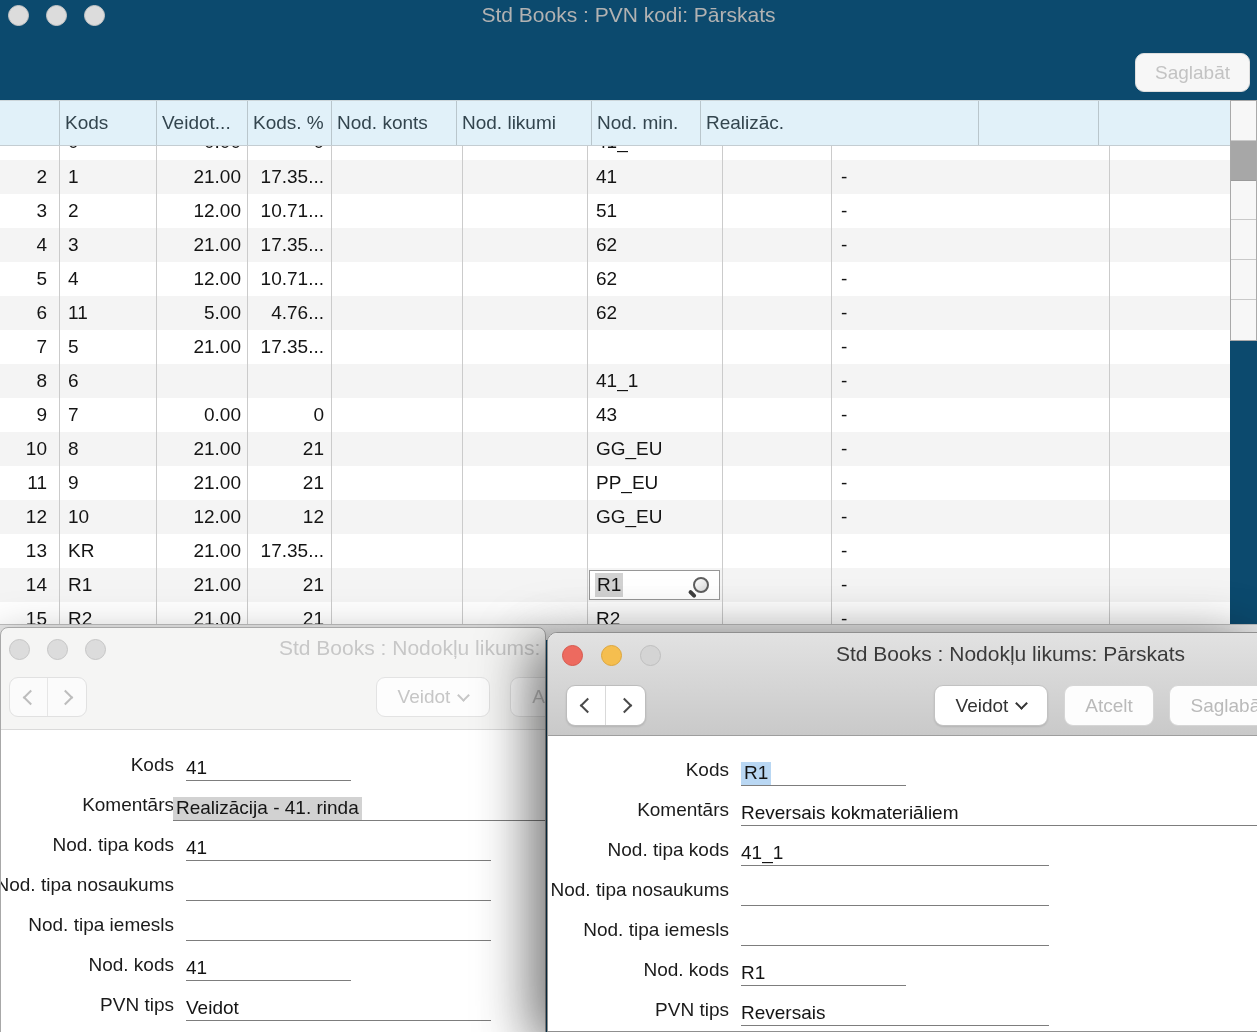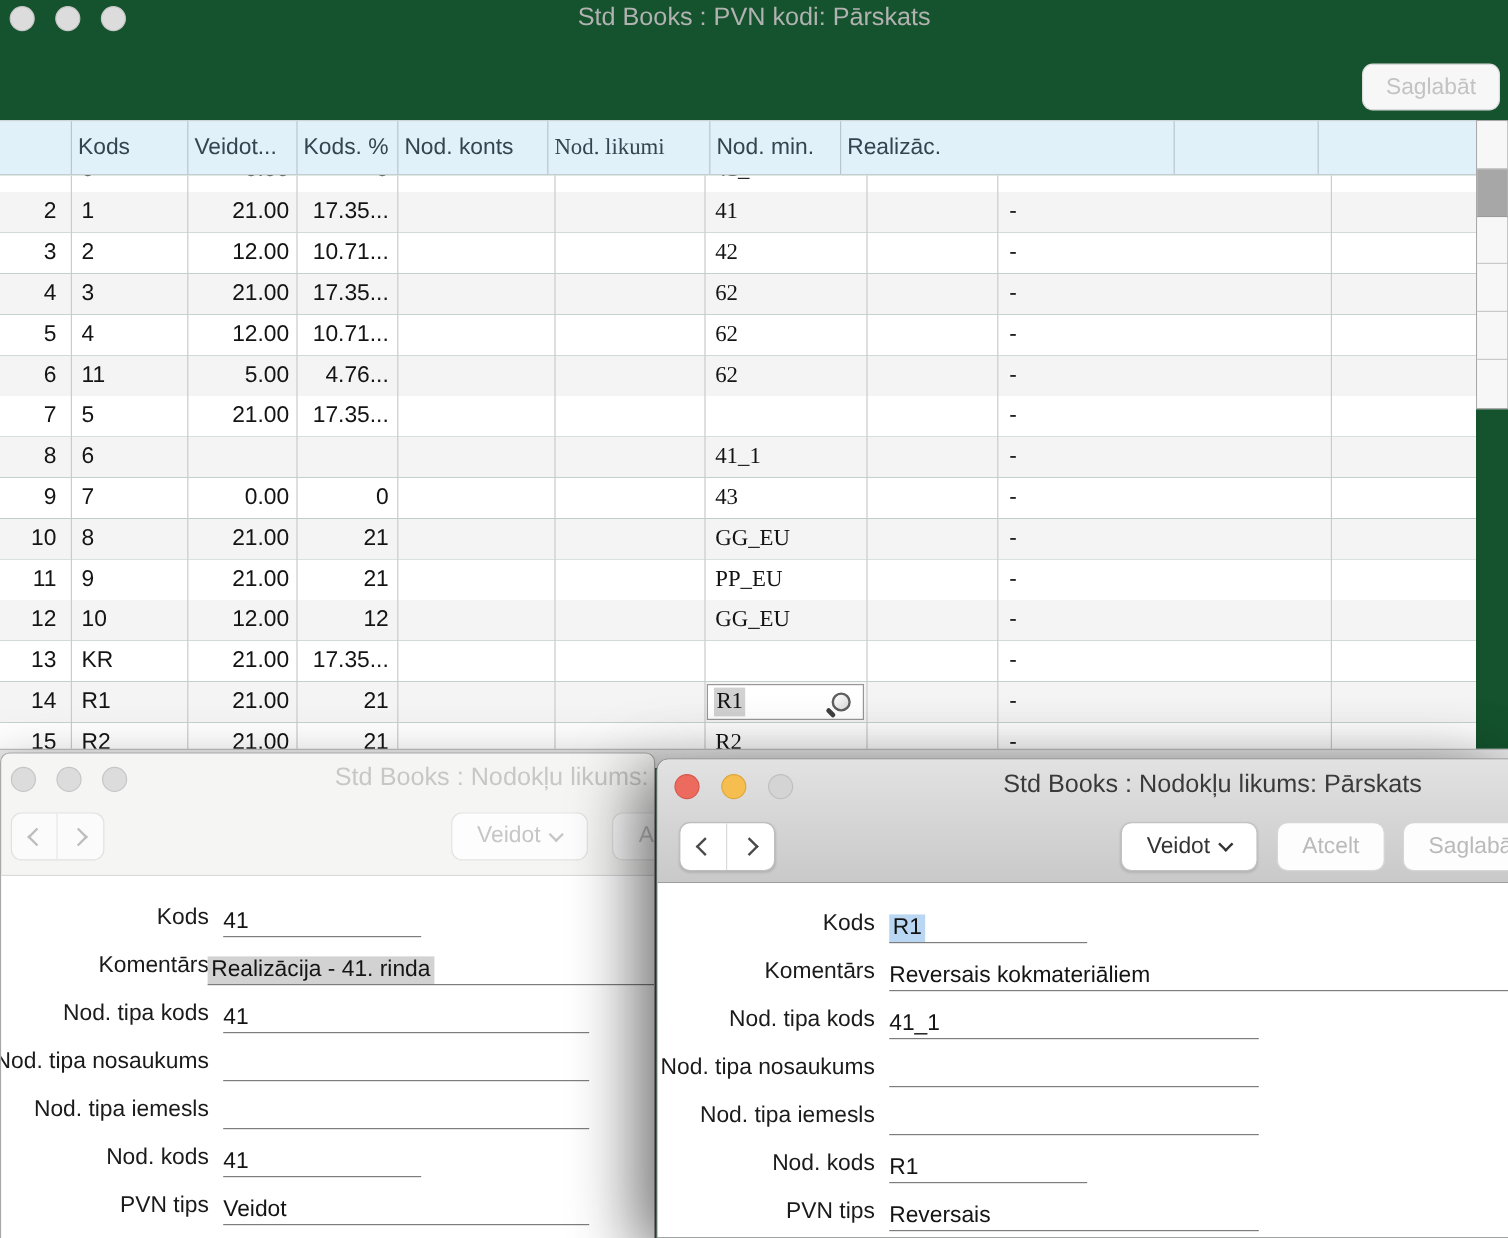--- a/index.html
+++ b/index.html
@@ -1,20 +1,20 @@
 <!DOCTYPE html>
 <html><head>
 <meta charset="utf-8">
 <style>
   * { margin:0; padding:0; box-sizing:border-box; }
   html,body { width:1257px; height:1032px; overflow:hidden; }
   body { font-family:"Liberation Sans", sans-serif; background:#f1f1f1; position:relative; color:#141414; }
 
   
-  .top-window { position:absolute; inset:0; background:#14532d; z-index:1; }
+  .top-window { position:absolute; inset:0; background:#0c4a6e; z-index:1; }
   .tw-titlebar { position:absolute; top:0; left:0; right:0; height:32px; }
   .lights { position:absolute; top:5px; left:8px; display:flex; gap:17px; }
   .light { width:21px; height:21px; border-radius:50%; }
   .light.inactive { background:#dcdcdc; border:1px solid #c6c6c6; }
   .light.red   { background:#ed6a5f; border:1px solid #d6584c; }
   .light.yellow{ background:#f5be4f; border:1px solid #ddA63c; }
   .light.gray  { background:#d4d4d4; border:1px solid #bfbfbf; }
   .tw-title { position:absolute; top:3px; left:0; right:0; text-align:center; font-size:21px; color:#b2b2b2; }
   .btn { border-radius:9px; font-size:19px; display:flex; align-items:center; justify-content:center; white-space:nowrap; }
   .btn.ghost { background:#f7f7f7; border:1.5px solid #dedede; color:#c3c3c3; }
@@ -29,21 +29,21 @@
   .trow { display:flex; height:34px; font-size:19px; line-height:34px; background:#fff; }
   .trow:nth-child(odd) { background:#f4f4f4; }
   .trow.partial { height:14px; overflow:hidden; background:#fff; }
   .cell { height:100%; border-right:1px solid #cbcbcb; overflow:hidden; position:relative; }
   .c0 { width:60px;  text-align:right; padding-right:12px; }
   .c1 { width:97px;  padding-left:8px; }
   .c2 { width:91px;  text-align:right; padding-right:6px; }
   .c3 { width:84px;  text-align:right; padding-right:7px; }
   .c4 { width:131px; }
   .c5 { width:125px; }
-  .c6 { width:135px; padding-left:8px;font-family:Liberation Serif, serif; }
+  .c6 { width:135px; padding-left:8px; }
   .c7 { width:109px; }
   .c8 { width:278px; padding-left:9px; }
   .c9 { width:120px; border-right:none; }
   .partial .cell > span { position:relative; top:-21px; display:inline-block; }
   
   .editbox { display:none; }
   .trow.editing .editbox { display:flex; position:absolute; left:1px; top:2px; right:2px; bottom:2px;
        background:#fff; border:1.5px solid #979797; align-items:center; padding-left:5px; }
   .editval { background:var(--selection_gray,#d0d0d0); line-height:24px; padding:0 2px; font-size:19px; }
   .mag { width:16px; height:16px; border:2px solid #5f5f5f; border-radius:50%;
@@ -166,21 +166,21 @@
         <div class="cell c9"></div>
       </div>
         <div class="trow">
         <div class="cell c0">3</div>
         <div class="cell c1">2</div>
         <div class="cell c2">12.00</div>
         <div class="cell c3">10.71...</div>
         <div class="cell c4"></div>
         <div class="cell c5"></div>
         <div class="cell c6">
-          <span class="likumi-plain">42</span>
+          <span class="likumi-plain">51</span>
           
         </div>
         <div class="cell c7"></div>
         <div class="cell c8">-</div>
         <div class="cell c9"></div>
       </div>
         <div class="trow">
         <div class="cell c0">4</div>
         <div class="cell c1">3</div>
         <div class="cell c2">21.00</div>

